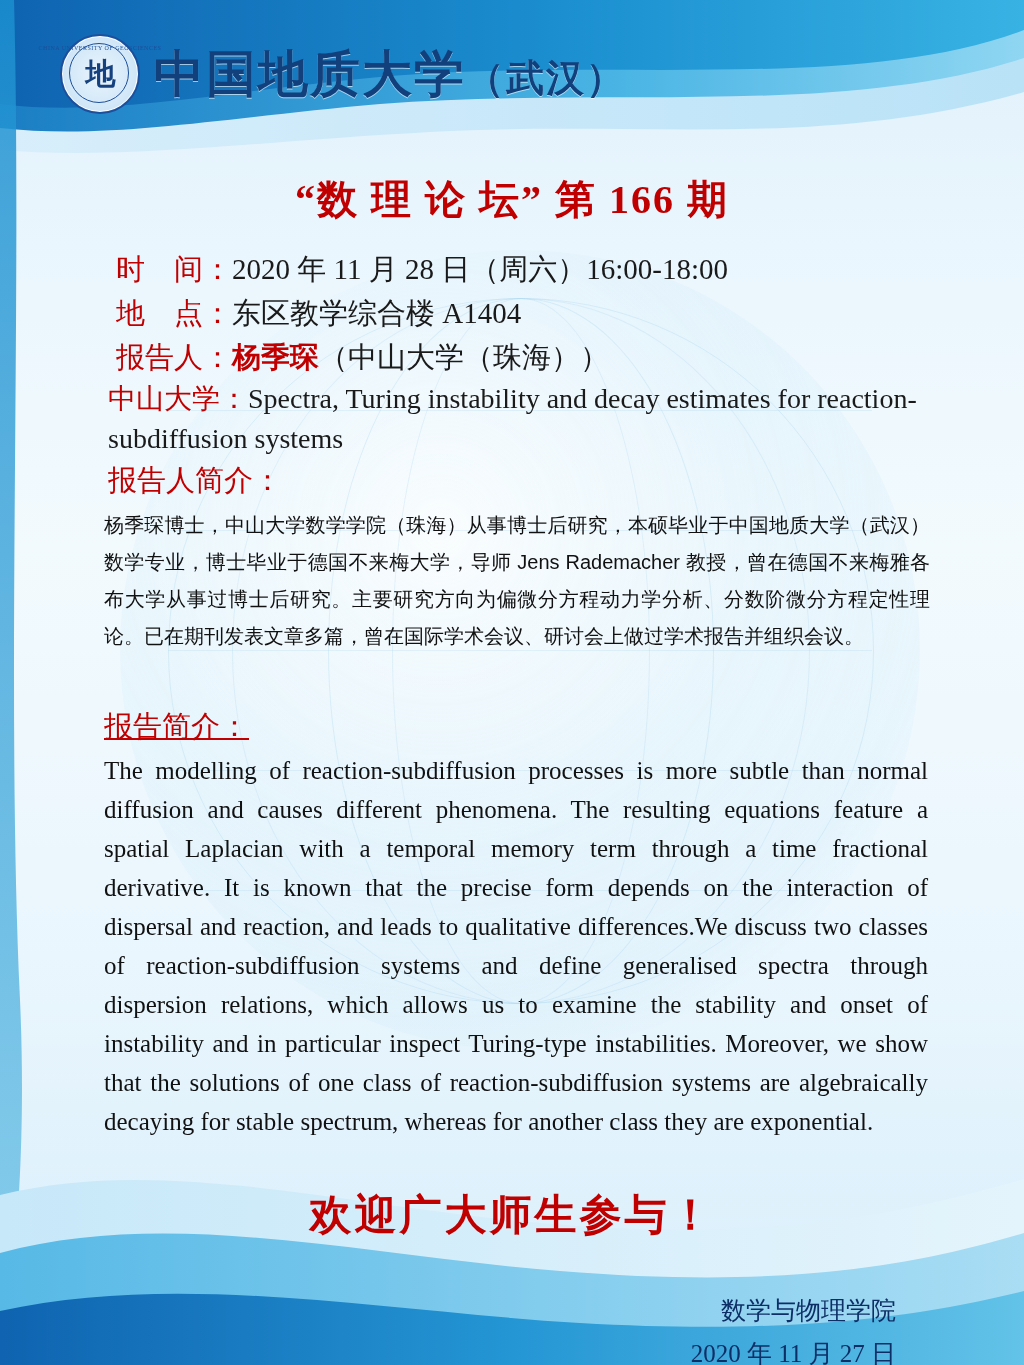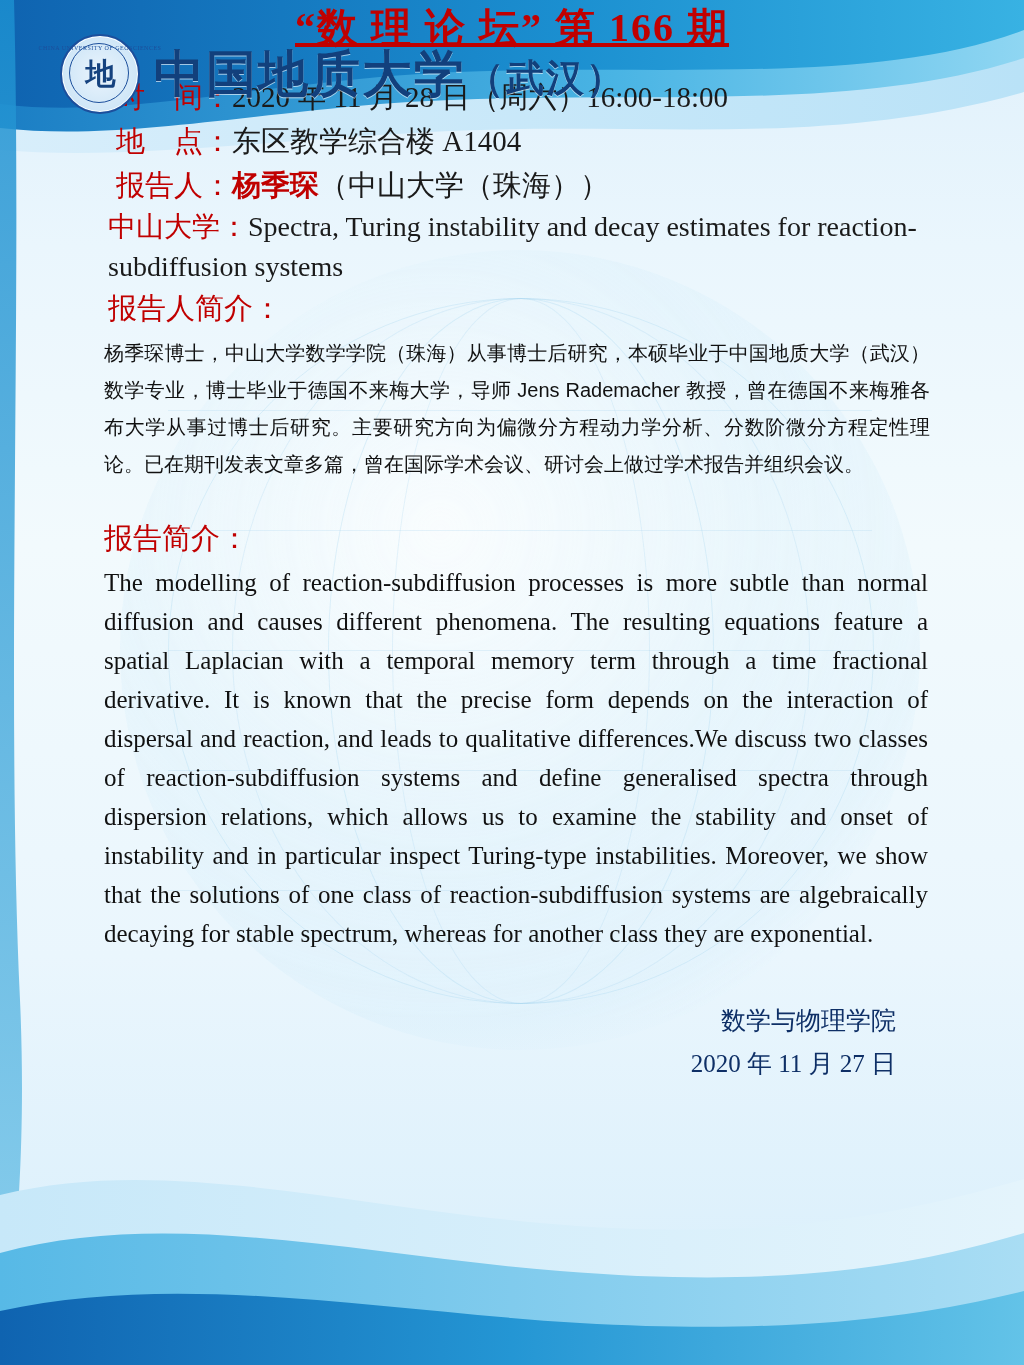--- a/index.html
+++ b/index.html
@@ -155,27 +155,27 @@
 
   
   .content {
     position: absolute;
     left: 0; top: 0;
     width: 1024px;
     z-index: 5;
   }
 
   .title {
+    margin-top: 172px;
     text-align: center;
     font-family: "Liberation Serif", serif;
     font-size: 40px;
     font-weight: bold;
     color: #c00000;
     letter-spacing: 2px;
-    text-decoration: underline;
   }
 
   .info-block {
     margin: 20px 0 0 108px;
     width: 830px;
   }
   .info-line {
     font-size: 29px;
     line-height: 1.52;
     color: #1a1a1a;
@@ -206,24 +206,25 @@
     margin: 6px 0 0 104px;
     width: 826px;
     font-family: "Liberation Sans", sans-serif;
     font-size: 20px;
     line-height: 1.85;
     color: #111;
     text-align: justify;
   }
 
   .abstract-head {
-    margin: 36px 0 4px 104px;
+    margin: 52px 0 4px 104px;
     color: #c00000;
     font-size: 29px;
     font-family: "Liberation Serif", serif;
+    text-decoration: underline;
   }
   .abstract {
     margin: 0 0 16px 104px;
     width: 824px;
     font-size: 25px;
     line-height: 1.56;
     color: #111;
     text-align: justify;
     font-family: "Liberation Serif", serif;
   }
@@ -349,20 +350,21 @@
       </div>
 
       <div class="section-head">报告人简介：</div>
     </div>
 
     <div class="bio">杨季琛博士，中山大学数学学院（珠海）从事博士后研究，本硕毕业于中国地质大学（武汉）数学专业，博士毕业于德国不来梅大学，导师 Jens Rademacher 教授，曾在德国不来梅雅各布大学从事过博士后研究。主要研究方向为偏微分方程动力学分析、分数阶微分方程定性理论。已在期刊发表文章多篇，曾在国际学术会议、研讨会上做过学术报告并组织会议。</div>
 
     <div class="abstract-head">报告简介：</div>
     <div class="abstract">The modelling of reaction-subdiffusion processes is more subtle than normal diffusion and causes different phenomena. The resulting equations feature a spatial Laplacian with a temporal memory term through a time fractional derivative. It is known that the precise form depends on the interaction of dispersal and reaction, and leads to qualitative differences.We discuss two classes of reaction-subdiffusion systems and define generalised spectra through dispersion relations, which allows us to examine the stability and onset of instability and in particular inspect Turing-type instabilities. Moreover, we show that the solutions of one class of reaction-subdiffusion systems are algebraically decaying for stable spectrum, whereas for another class they are exponential.</div>
 
+    <div class="welcome">欢迎广大师生参与！</div>
 
     <div class="sign">
       <div>数学与物理学院</div>
       <div>2020 年 11 月 27 日</div>
     </div>
 
   </div>
 </div>
 
 </body></html>

